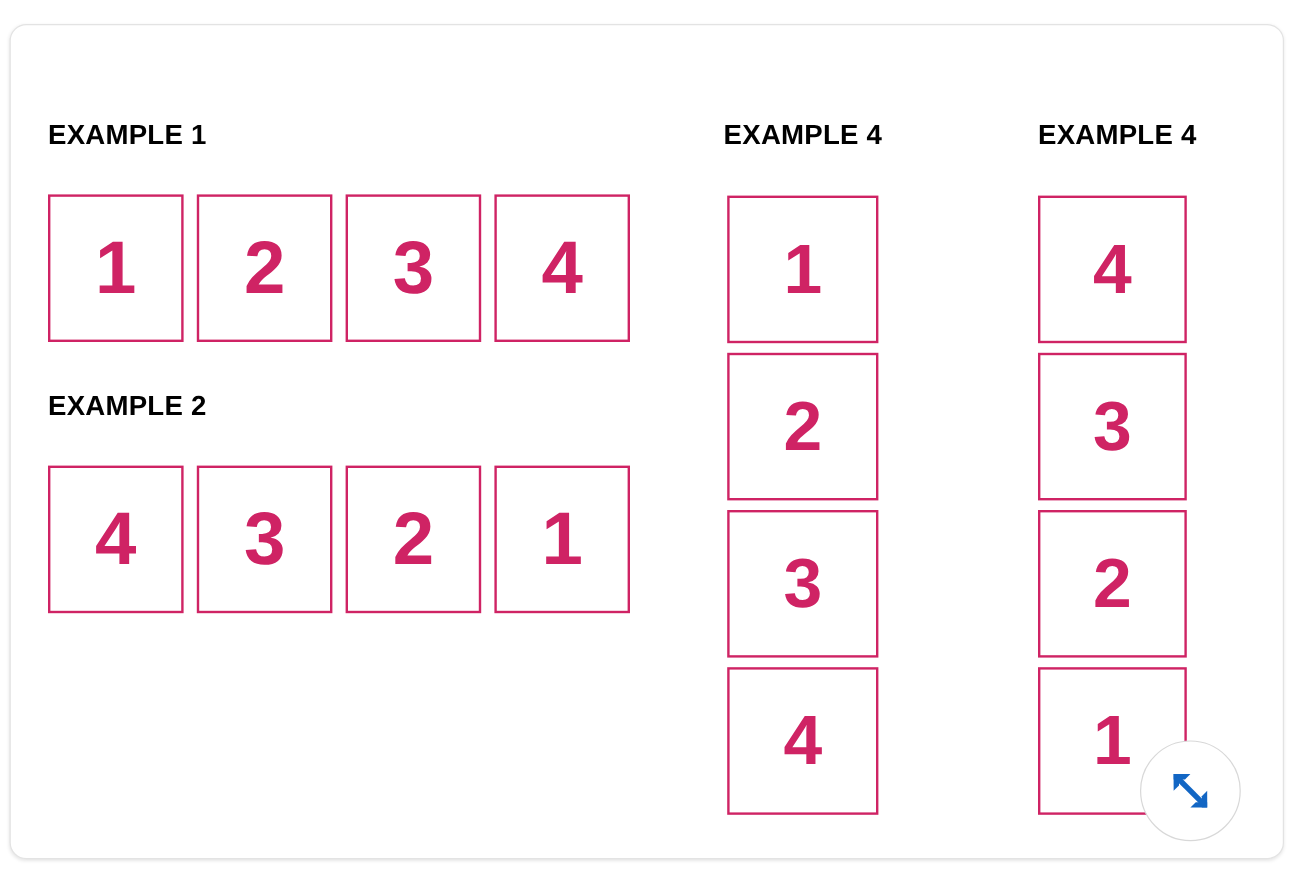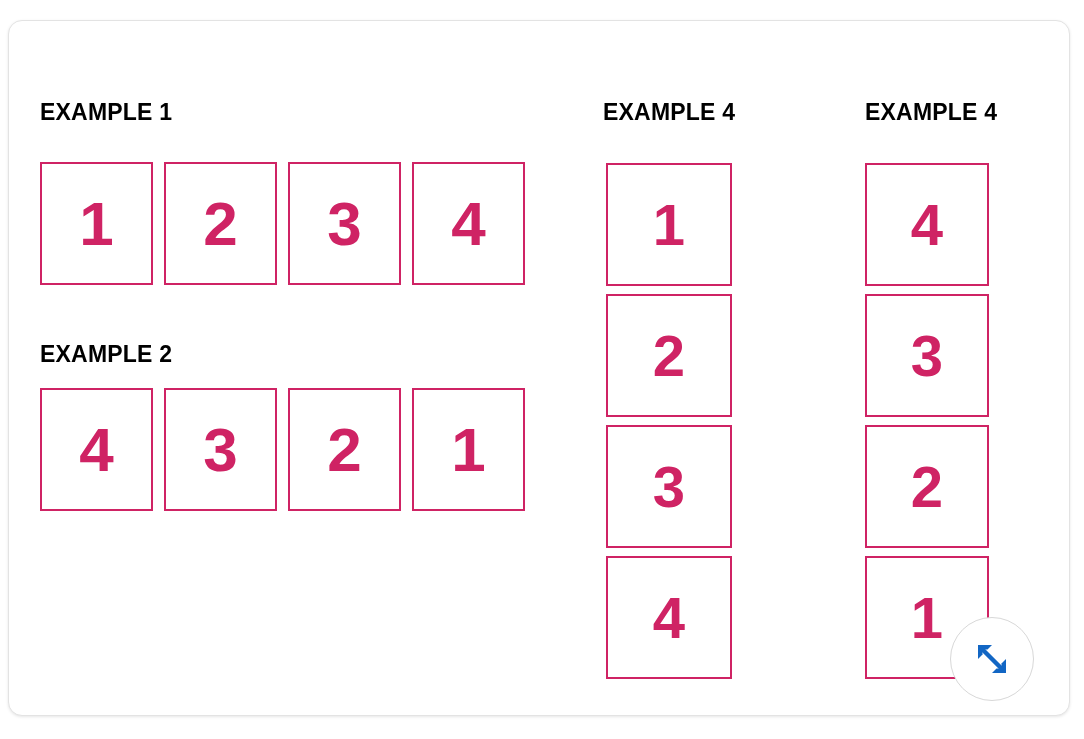--- a/index.html
+++ b/index.html
@@ -40,21 +40,21 @@
     margin: 0;
     font-family: "Liberation Sans", sans-serif;
     font-weight: bold;
     font-size: 23px;
     line-height: 26px;
     letter-spacing: 0.2px;
     color: #000000;
     white-space: nowrap;
   }
   .h-ex1 { left: 31px;  top: 78px;  }
-  .h-ex2 { left: 31px;  top: 304px; margin-top: 16px; }
+  .h-ex2 { left: 31px;  top: 304px; }
   .h-ex3 { left: 594px; top: 78px;  }
   .h-ex4 { left: 856px; top: 78px;  }
 
   
   .numbox {
     position: absolute;
     box-sizing: border-box;
     background: #ffffff;
     border: 2px solid #cf2364;
     display: flex;

